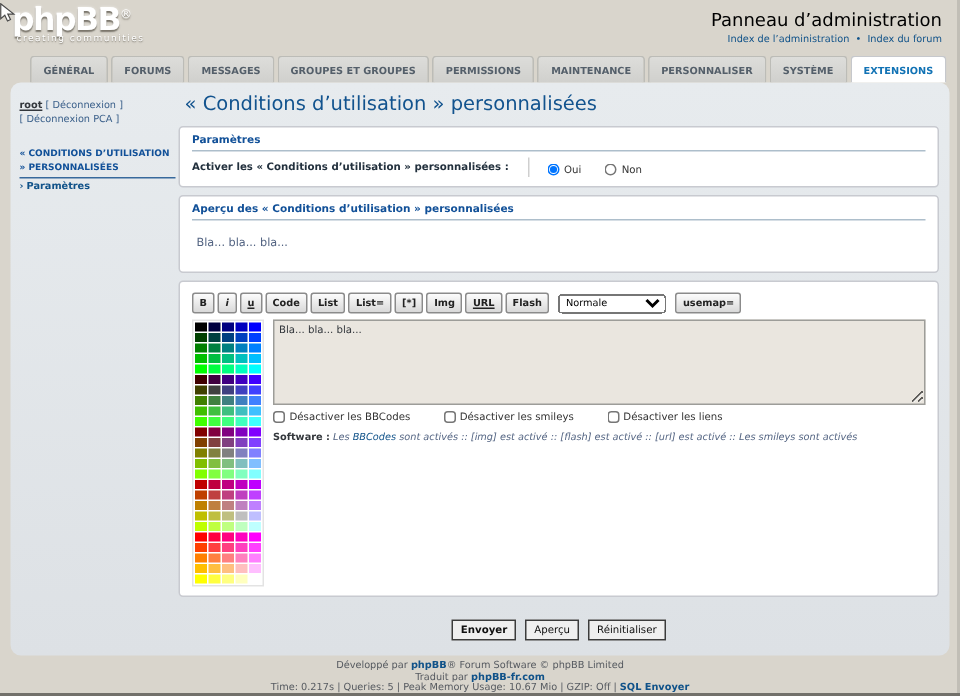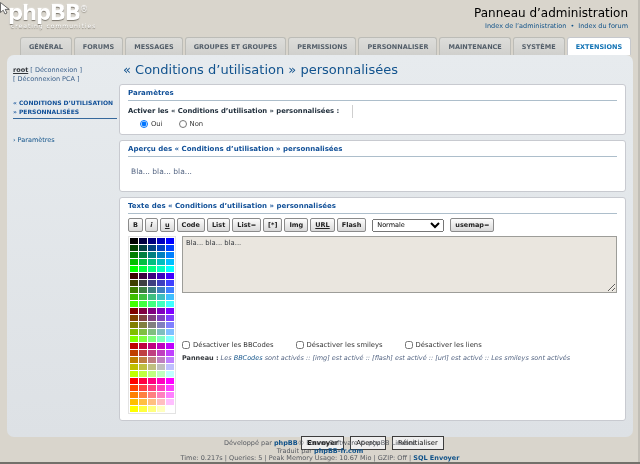--- a/index.html
+++ b/index.html
@@ -39,35 +39,35 @@
   .container { position:absolute; left:7px; top:55px; width:626px; height:382px;
                background:linear-gradient(#e7ebee,#dde1e5); border-radius:7px; }
 
   
   aside { position:absolute; left:6px; top:11px; width:104px; font-size:6.5px; color:#5a5f66; line-height:1.45; }
   .user-info a { color:#3c618b; text-decoration:none; cursor:pointer; }
   .user-info strong { color:#33373c;text-decoration:underline; }
   .menu { margin-top:13px; }
   .menu-header { color:#115098; font-weight:bold; font-size:6px; line-height:1.5;
                  border-bottom:1px solid #37699c; padding-bottom:2px; }
-  .menu-item { margin-top:17px; font-size:6.5px; font-weight:normal; cursor:pointer; }
+  .menu-item { margin-top:1px; font-size:6.5px; font-weight:bold; cursor:pointer; }
   .menu-item a { color:#105289; text-decoration:none; }
   .menu-item .arrow { margin-right:2px; color:#105289; }
 
   
   main { position:absolute; left:112px; top:4px; width:507px; }
   h1 { font-size:13px; font-weight:normal; color:#12538e; margin:3px 0 7px 4px; }
 
   .panel { background:#fff; border:1px solid #c8cad0; border-radius:3px;
            padding:4px 8px 6px; margin-bottom:5px; }
   .legend { font-size:7px; font-weight:bold; color:#115098; padding-bottom:3px;
             border-bottom:1px solid #adbecb; margin-bottom:4px; }
 
   
-  .field-row { display:flex;flex-direction:column; }
+  .field-row { display:flex; }
   .field-row .dt { width:46%; border-right:1px solid #cfcfcf; padding:2px 8px 2px 0; }
   .field-row .dt label { display:block; font-size:6.8px; font-weight:bold; color:#22303d; margin-bottom:1px; }
   .field-row .dt p { font-size:6.5px; color:#6b7078; line-height:1.45; }
   .field-row .dd { padding:2px 0 0 12px; display:flex; gap:16px; font-size:6.8px; color:#333; }
   .field-row .dd label { cursor:pointer; display:flex; align-items:center; }
   .field-row .dd input { width:8px; height:8px; margin-right:3px; }
 
   
   .preview-content { font-size:7.5px; color:#536482; padding:6px 2px 9px 3px; }
 
@@ -83,21 +83,21 @@
   #usemap-btn { margin-left:4px; }
   .editor-body { display:flex; align-items:flex-start; gap:6px; }
   #palette { display:flex; flex-direction:column; gap:1px; background:#fff; padding:1px;
              border:1px solid #e3e3e3; }
   .palette-row { display:flex; gap:1px; }
   .palette-cell { width:8px; height:6px; display:block; cursor:pointer; }
   .editor-right { flex:1; }
   textarea { display:block; width:100%; height:57px; background:#eae6df; border:1px solid #9d9d99;
              font-family:inherit; font-size:6.8px; color:#33373c; padding:2px 3px; resize:both; }
   #checkbox-row { display:flex; gap:22px; margin-top:4px; font-size:6.8px; color:#333; }
-  #checkbox-row label { display:flex; align-items:flex-end; cursor:pointer;margin-top:44px; }
+  #checkbox-row label { display:flex; align-items:flex-end; cursor:pointer; }
   #checkbox-row input { width:8px; height:8px; margin-right:3px; }
   .options-row { margin-top:5px; font-size:6.5px; color:#33373c; }
   .options-row strong { font-weight:bold; }
   .opt-italic { font-style:italic; color:#536482; }
   .options-row a { color:#105289; font-style:italic; text-decoration:none; cursor:pointer; }
 
   
   #submit-row { text-align:center; margin-top:9px; }
   .submit-btn { font-family:inherit; font-size:6.8px; color:#101010; background:#efefef;
                 border:1px solid #3c3c3c; padding:2px 5px; margin:0 3px; cursor:pointer; }
@@ -131,22 +131,22 @@
     </div>
   </div>
 </header>
 
 <nav id="tab-bar">
     <a class="tab">GÉNÉRAL</a>
     <a class="tab">FORUMS</a>
     <a class="tab">MESSAGES</a>
     <a class="tab">GROUPES ET GROUPES</a>
     <a class="tab">PERMISSIONS</a>
+    <a class="tab">MAINTENANCE</a>
     <a class="tab">PERSONNALISER</a>
-    <a class="tab">MAINTENANCE</a>
     <a class="tab">SYSTÈME</a>
     <a class="tab active">EXTENSIONS</a>
   </nav>
 
 <div class="container">
 
   <aside>
     <div class="user-info">
       <div><strong>root</strong>
         <a>[ Déconnexion ]</a></div>
@@ -181,21 +181,20 @@
         </div>
       </div>
     </section>
 
     <section class="panel">
       <div class="legend">Aperçu des « Conditions d’utilisation » personnalisées</div>
       <div class="preview-content">Bla... bla... bla...</div>
     </section>
 
     <section class="panel">
-      <div class="legend">Texte des « Conditions d’utilisation » personnalisées</div>
       <div id="toolbar">
         <span id="bb-buttons">
             <button type="button" class="bb-btn">B</button>
             <button type="button" class="bb-btn it">i</button>
             <button type="button" class="bb-btn un">u</button>
             <button type="button" class="bb-btn">Code</button>
             <button type="button" class="bb-btn">List</button>
             <button type="button" class="bb-btn">List=</button>
             <button type="button" class="bb-btn">[*]</button>
             <button type="button" class="bb-btn">Img</button>
@@ -395,21 +394,21 @@
               <label>
                 <input type="checkbox" style="">
                 <span>Désactiver les smileys</span>
               </label>
               <label>
                 <input type="checkbox" style="">
                 <span>Désactiver les liens</span>
               </label>
             </div>
           <div class="options-row">
-            <strong>Panneau :</strong>
+            <strong>Software :</strong>
             <span class="opt-italic">Les </span><a>BBCodes</a><span class="opt-italic"> sont activés :: [img] est activé :: [flash] est activé :: [url] est activé :: Les smileys sont activés</span>
           </div>
         </div>
       </div>
     </section>
 
     <div id="submit-row"><button type="button" class="submit-btn primary">Envoyer</button><button type="button" class="submit-btn">Aperçu</button><button type="button" class="submit-btn">Réinitialiser</button></div>
   </main>
 </div>
 

